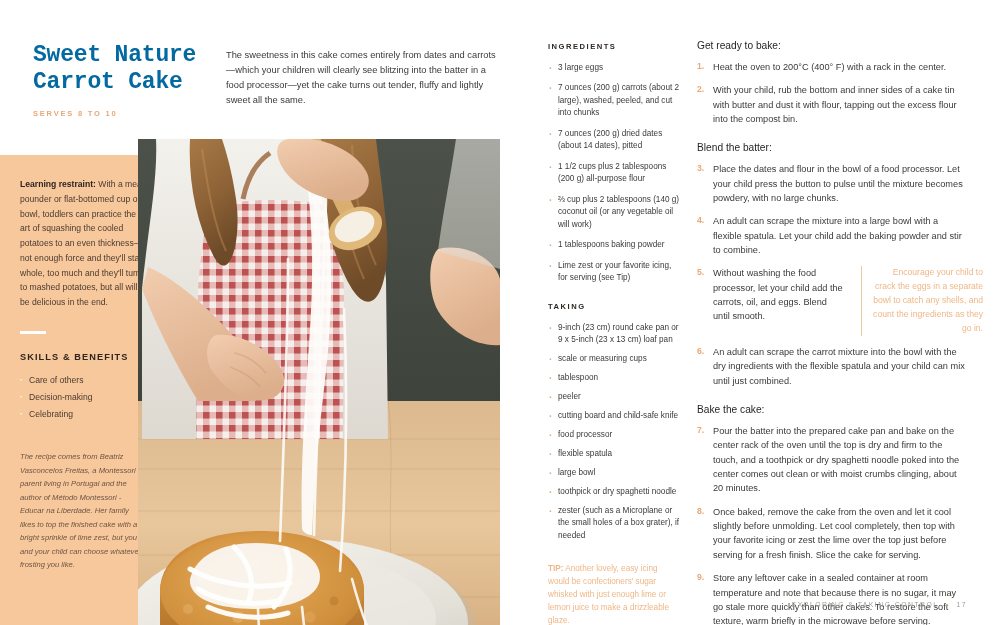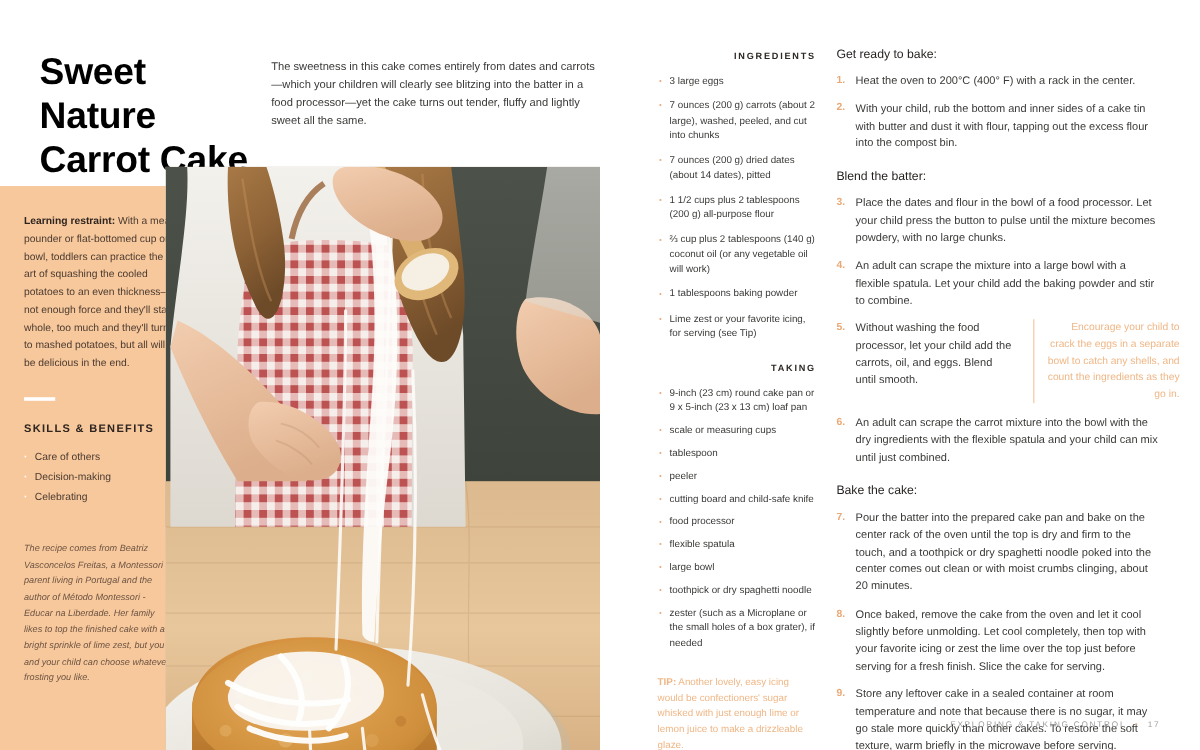--- a/index.html
+++ b/index.html
@@ -17,26 +17,26 @@
   }
 
   
   .title-block {
     position: absolute;
     left: 33px;
     top: 42px;
     width: 180px;
   }
   .recipe-title {
-    font-family: Liberation Sans, sans-serif;
-    font-weight: bold;
-    font-size: 31px;
+    font-family: Liberation Mono, monospace;
+    font-weight: bold;
+    font-size: 23px;
     line-height: 1.18;
     letter-spacing: -0.2px;
-    color: #000000;
+    color: #0369a1;
     margin: 0;
   }
   .serves {
     margin-top: 13px;
     font-size: 7.5px;
     letter-spacing: 1.8px;
     font-weight: bold;
     color: #e9a876;
   }
 
@@ -129,21 +129,20 @@
     left: 548px;
     top: 42px;
     width: 132px;
   }
   .sec-heading {
     font-size: 7.6px;
     font-weight: bold;
     letter-spacing: 1.5px;
     color: #2e2824;
     margin-bottom: 11px;
-    text-align: right;
   }
   .bullets {
     list-style: none;
     margin: 0;
     padding: 0;
   }
   .bullets li {
     font-size: 8.2px;
     line-height: 1.52;
     color: #3a3a38;

